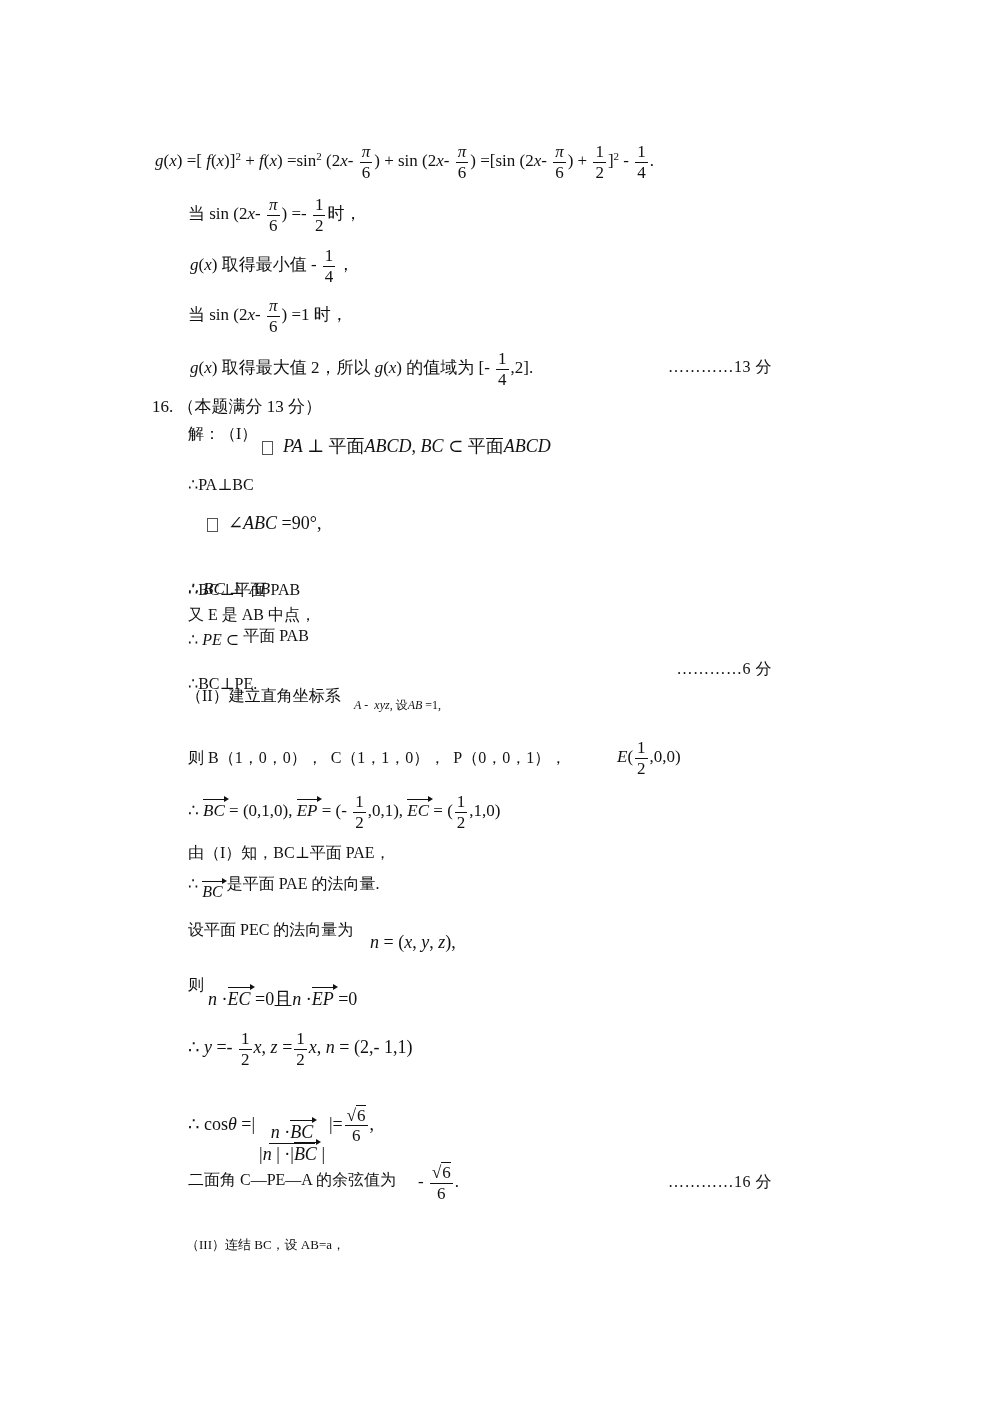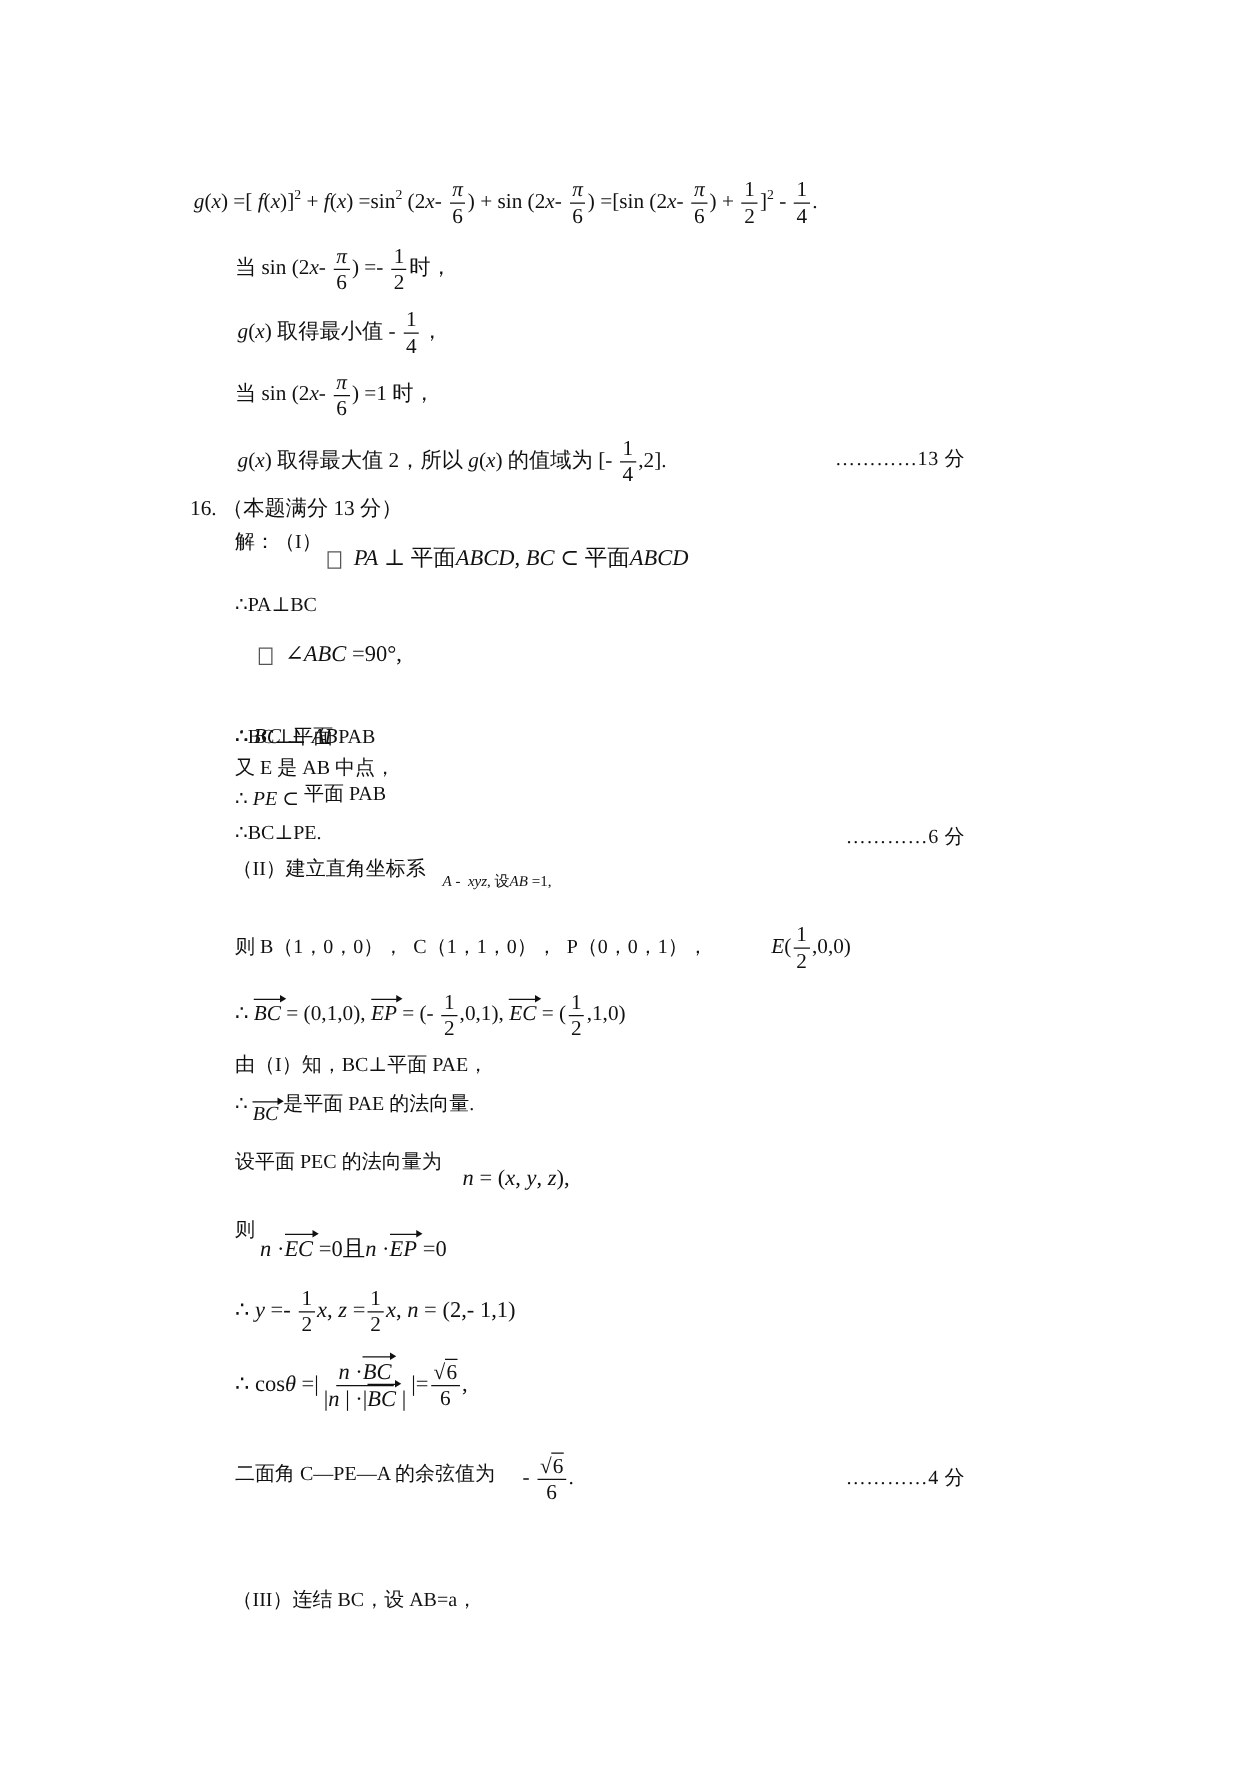--- a/index.html
+++ b/index.html
@@ -91,21 +91,21 @@
 <div class="ln" style="left:188px; top:477px; font-size:16px;">∴PA⊥BC</div>
 
 <div class="ln" style="left:188px; top:514px; font-size:18px;margin-left:19px;">
   <span class="box"></span>∠<span class="i">ABC</span> =90°,
 </div>
 
 <div class="ln" style="left:188px; top:556px; font-size:17px;margin-top:24px;">∴ <span class="i">BC</span> ⊥ <span class="i">AB</span></div>
 <div class="ln" style="left:188px; top:582px; font-size:16px;">∴BC⊥平面 PAB</div>
 <div class="ln" style="left:188px; top:607px; font-size:16px;">又 E 是 AB 中点，</div>
 <div class="ln" style="left:188px; top:632px; font-size:16px;">∴ <span class="i">PE</span> ⊂ <span style="position:relative; top:-4px;">平面 PAB</span></div>
-<div class="ln" style="left:188px; top:659px; font-size:16px;">∴BC⊥PE.</div>
+<div class="ln" style="left:188px; top:676px; font-size:16px;">∴BC⊥PE.</div>
 <div class="score" style="top:659px;">…………6 分</div>
 
 <div class="ln" style="left:186px; top:688px; font-size:16px;">（II）建立直角坐标系</div>
 <div class="ln" style="left:354px; top:699px; font-size:12px;">
   <span class="i">A</span> - &nbsp;<span class="i">xyz</span>, 设<span class="i">AB</span> =1,
 </div>
 
 <div class="ln" style="left:188px; top:750px; font-size:16px;">
   <span>则</span>
   <span>B（1，0，0），</span>&nbsp;
@@ -149,31 +149,31 @@
   ∴ <span class="i">y</span> =- <span class="frac">
       <span class="num">1</span>
       <span class="den">2</span>
     </span><span class="i">x</span>, <span class="i">z</span> =<span class="frac">
       <span class="num">1</span>
       <span class="den">2</span>
     </span><span class="i">x</span>, <span class="i">n</span> = (2,- 1,1)
 </div>
 
 <div class="ln" style="left:188px; top:1088px; font-size:18px;">
-  ∴ cos<span class="i">θ</span> =|<span class="frac" style="font-size:18px;">
+  ∴ cos<span class="i">θ</span> =|<span class="frac" style="font-size:18px;margin-top:35px;">
       <span class="num"><span class="i">n</span> ·<span class="vec">BC</span></span>
       <span class="den">|<span class="i">n</span> | ·|<span class="vec">BC</span> |</span>
     </span>|=<span class="frac">
       <span class="num"><span class="sqrt">√<span class="rad">6</span></span></span>
       <span class="den">6</span>
     </span>,
 </div>
 
 <div class="ln" style="left:188px; top:1172px; font-size:16px;">二面角 C—PE—A 的余弦值为</div>
 <div class="ln" style="left:418px; top:1164px; font-size:17px;">
   - <span class="frac">
       <span class="num"><span class="sqrt">√<span class="rad">6</span></span></span>
       <span class="den">6</span>
     </span>.
 </div>
-<div class="score" style="top:1172px;">…………4 分</div>
+<div class="score" style="top:1172px;">…………16 分</div>
 
-<div class="ln" style="left:186px; top:1238px; font-size:16px;margin-top:35px;">（III）连结 BC，设 AB=a，</div>
+<div class="ln" style="left:186px; top:1238px; font-size:13px;">（III）连结 BC，设 AB=a，</div>
 
 </body></html>

